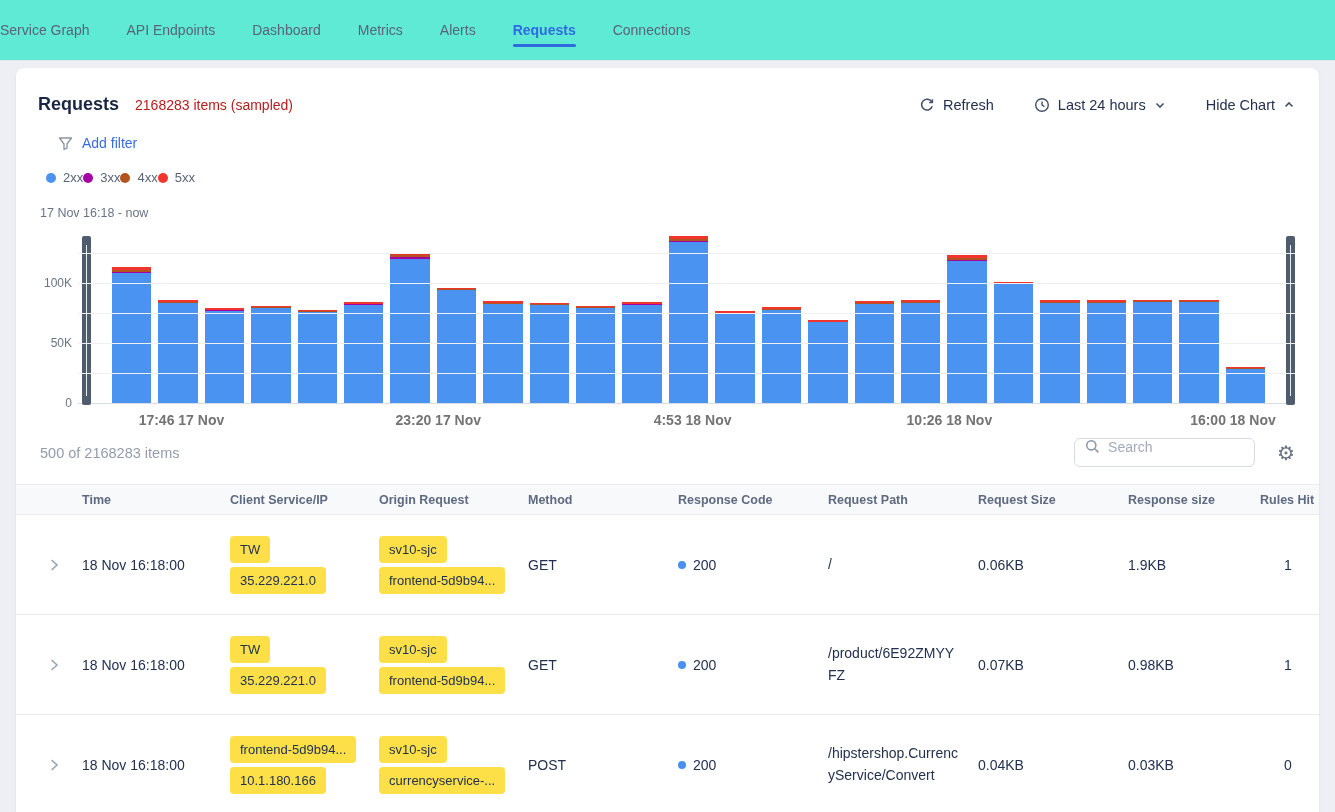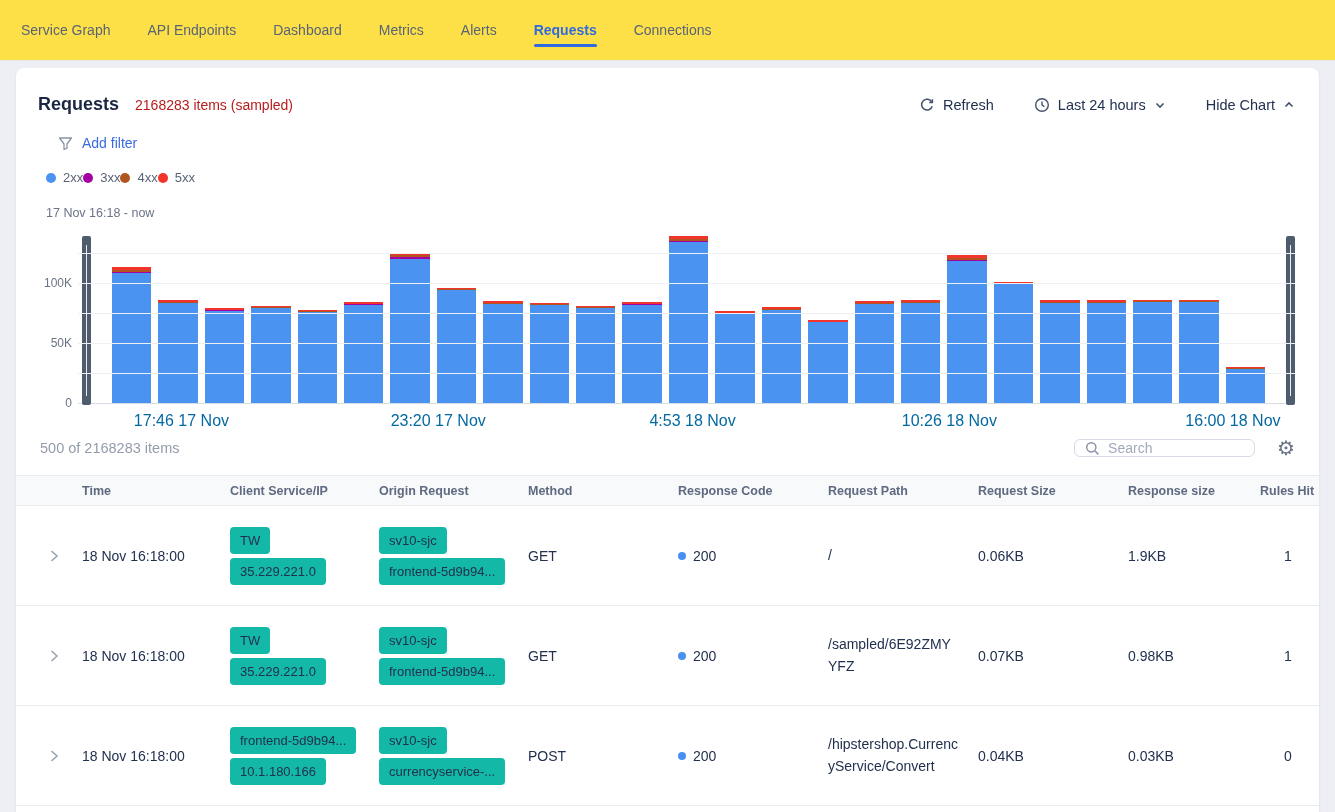--- a/index.html
+++ b/index.html
@@ -4,22 +4,22 @@
 <style>
   * { box-sizing: border-box; margin: 0; padding: 0; }
   html,body { width:1335px; height:812px; overflow:hidden; }
   body {
     font-family: "Liberation Sans", sans-serif;
     background:#edeff4;
     color:#223052;
   }
   
   .topnav {
-    height:61px; background:#fde047; border-bottom:1px solid #e3e6ec;
-    display:flex; align-items:center; padding-left:21px; gap:37px;
+    height:61px; background:#5eead4; border-bottom:1px solid #e3e6ec;
+    display:flex; align-items:center; gap:37px;
   }
   .tab { position:relative; font-size:14px; color:#5a6477; cursor:pointer; height:100%;
          display:flex; align-items:center; }
   .tab.active { color:#2f6ae0; font-weight:700; }
   .tab.active::after { content:""; position:absolute; left:0; right:0; bottom:13px;
          height:3px; border-radius:2px; background:#2f6ae0; }
   
   .panel {
     position:absolute; left:16px; top:68px; width:1303px; height:980px;
     background:#fff; border-radius:8px; box-shadow:0 1px 3px rgba(16,24,40,.07);
@@ -33,60 +33,60 @@
   .hctrl { display:flex; align-items:center; gap:8px; cursor:pointer; }
   .icon-svg { display:inline-flex; }
   
   .addfilter-row { display:flex; align-items:center; gap:9px; margin:20px 0 0 42px; }
   .addfilter-label { color:#3a6be2; font-size:14px; cursor:pointer; }
   
   .legend { display:flex; align-items:center; margin:19px 0 0 30px; }
   .legend-item { display:flex; align-items:center; gap:7px; font-size:13px; color:#5a6477; cursor:pointer; }
   .legend-dot { width:10px; height:10px; border-radius:50%; }
   
-  .range-label { margin:21px 0 0 30px; font-size:12.5px; color:#6a7487; }
+  .range-label { margin:21px 0 0 24px; font-size:12.5px; color:#6a7487; }
   .chart-wrap { display:flex; margin:16px 24px 0 24px; }
   .yaxis { width:38px; position:relative; }
   .ylab { position:absolute; right:6px; font-size:12px; color:#6a7487; }
   .plot { position:relative; flex:1; height:168px; }
   .gridline { position:absolute; left:0; right:0; height:1px; background:#eef0f4; }
   .baseline { position:absolute; left:0; right:0; bottom:0; height:1px; background:#d8dce4; }
   .bars { position:absolute; left:34px; right:30px; top:0; bottom:1px;
           display:flex; align-items:flex-end; gap:7px; }
   .bar { flex:1; height:100%; display:flex; flex-direction:column; justify-content:flex-end; cursor:pointer; }
   .seg { width:100%; }
   .brush-handle { position:absolute; top:0; bottom:-1px; width:9px; border-radius:2px;
           background:#4e5c6d; cursor:ew-resize; }
   .brush-handle::after { content:""; position:absolute; left:50%; top:9px; bottom:9px;
           width:1.5px; margin-left:-1px; background:#e9edf2; }
   .brush-left { left:4px; } .brush-right { right:0; }
   .xticks { position:absolute; left:0; right:0; top:100%; height:22px; }
-  .xtick { position:absolute; top:8px; transform:translateX(-50%); font-size:16px;
-           color:#0369a1; white-space:nowrap; }
+  .xtick { position:absolute; top:8px; transform:translateX(-50%); font-size:14px;
+           color:#737373; white-space:nowrap;font-weight:bold; }
   
   .items-row { display:flex; align-items:center; margin:34px 24px 0 24px; }
   .items-count { font-size:14.5px; color:#949cab;text-align:right; }
-  .search-box { margin-left:auto; display:flex; align-items:flex-end; gap:8px;
-          width:181px; height:18px; border:1px solid #d6dbe5; border-radius:6px;
+  .search-box { margin-left:auto; display:flex; align-items:flex-start; gap:8px;
+          width:181px; height:29px; border:1px solid #d6dbe5; border-radius:6px;
           padding:0 10px; background:#fff; }
   .search-box input { border:none; outline:none; width:100%; font-size:14px;
           color:#223052; font-family:"Liberation Sans",sans-serif; background:transparent; }
   .search-box input::placeholder { color:#a2aabb; }
   .gear { margin-left:22px; color:#6a7385; font-size:20px; line-height:1; cursor:pointer; }
   
   .tbl { margin-top:17px; }
   .thead, .trow { display:grid;
       grid-template-columns:66px 148px 149px 149px 150px 150px 150px 150px 132px 70px; }
   .thead { background:#f8f9fb; border-top:1px solid #e9ebf0; border-bottom:1px solid #e9ebf0;
       height:31px; align-items:center; }
   .th { font-size:12.5px; font-weight:700; color:#5e6a80; white-space:nowrap; padding-right:10px; }
   .trow { min-height:100px; align-items:center; border-bottom:1px solid #e9ebf0;
       font-size:14px; color:#22314f; }
   .cell-expander { display:flex; justify-content:flex-end; padding-right:22px; }
-  .chip { display:table; background:#14b8a6; color:#22314f; font-size:13px;
+  .chip { display:table; background:#fde047; color:#22314f; font-size:13px;
       border-radius:4px; padding:6px 10px; margin:4px 0; max-width:132px;
       white-space:nowrap; overflow:hidden; }
   .code-cell { display:flex; align-items:center; gap:7px; }
   .code-dot { width:8px; height:8px; border-radius:50%; background:#4a90f0; }
   .path-cell { word-break:break-all; padding-right:18px; line-height:1.55; }
   .rules-cell { padding-left:24px; }
   .chips-cell { padding:12px 10px 12px 0; }
 </style>
 </head>
 <body>
@@ -414,21 +414,21 @@
           </div>
           <div class="chips-cell">
             <span class="chip">sv10-sjc</span>
             <span class="chip">frontend-5d9b94...</span>
           </div>
           <div>GET</div>
           <div class="code-cell">
             <span class="code-dot"></span>
             <span>200</span>
           </div>
-          <div class="path-cell">/sampled/6E92ZMYYFZ</div>
+          <div class="path-cell">/product/6E92ZMYYFZ</div>
           <div>0.07KB</div>
           <div>0.98KB</div>
           <div class="rules-cell">1</div>
         </div>
         <div class="trow">
           <div class="cell-expander">
             <svg width="12" height="14" viewBox="0 0 12 14" fill="none" stroke="#9aa3b3" stroke-width="1.6" stroke-linecap="round">
               <path d="M4 2.5 9 7l-5 4.5"></path>
             </svg>
           </div>

